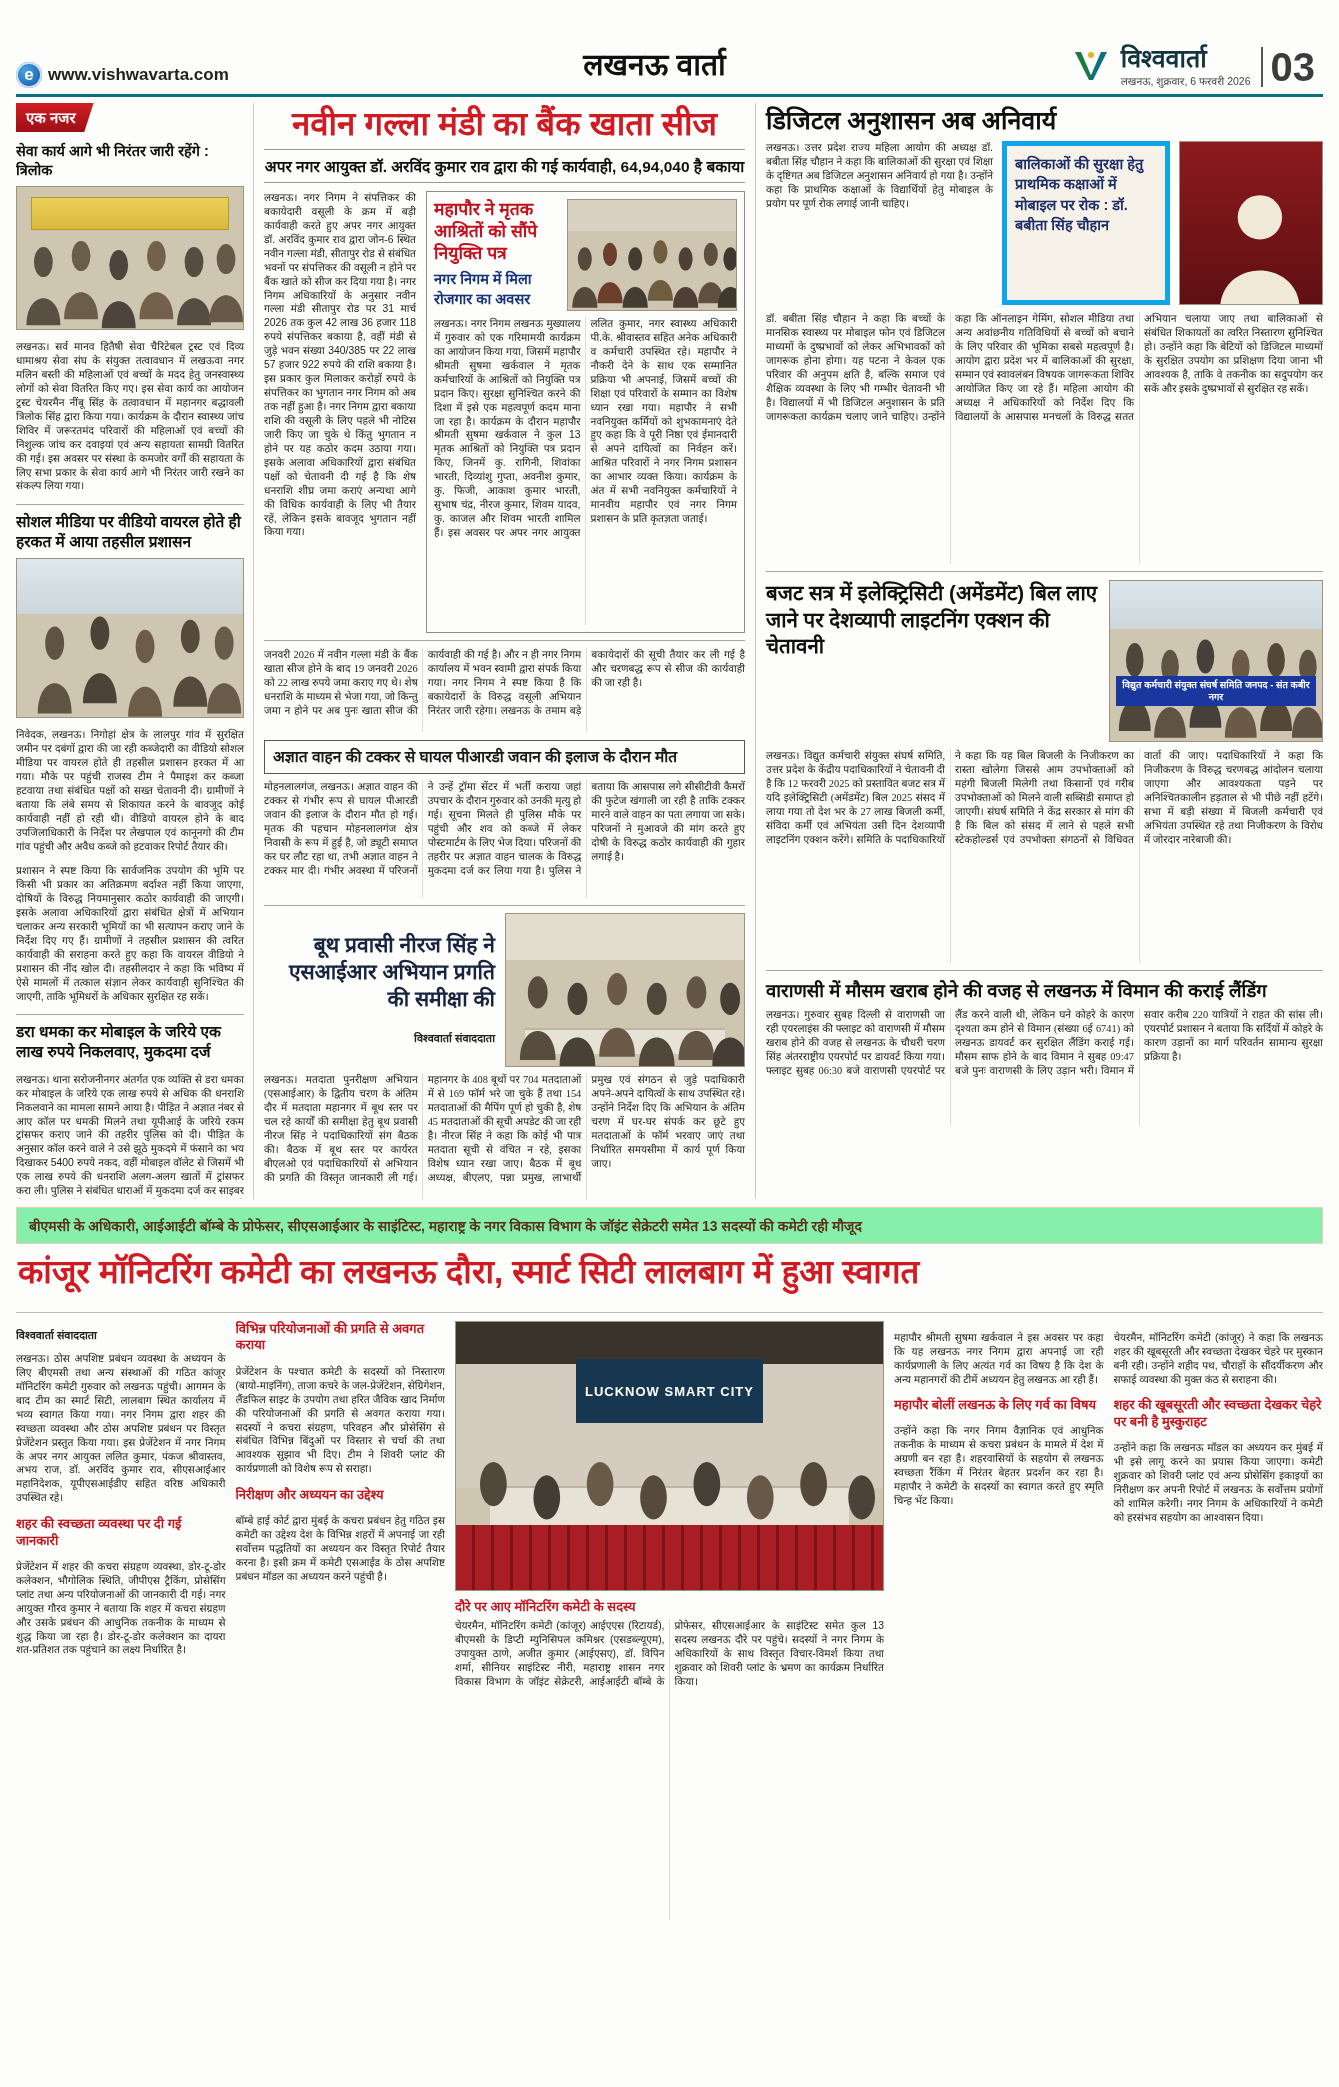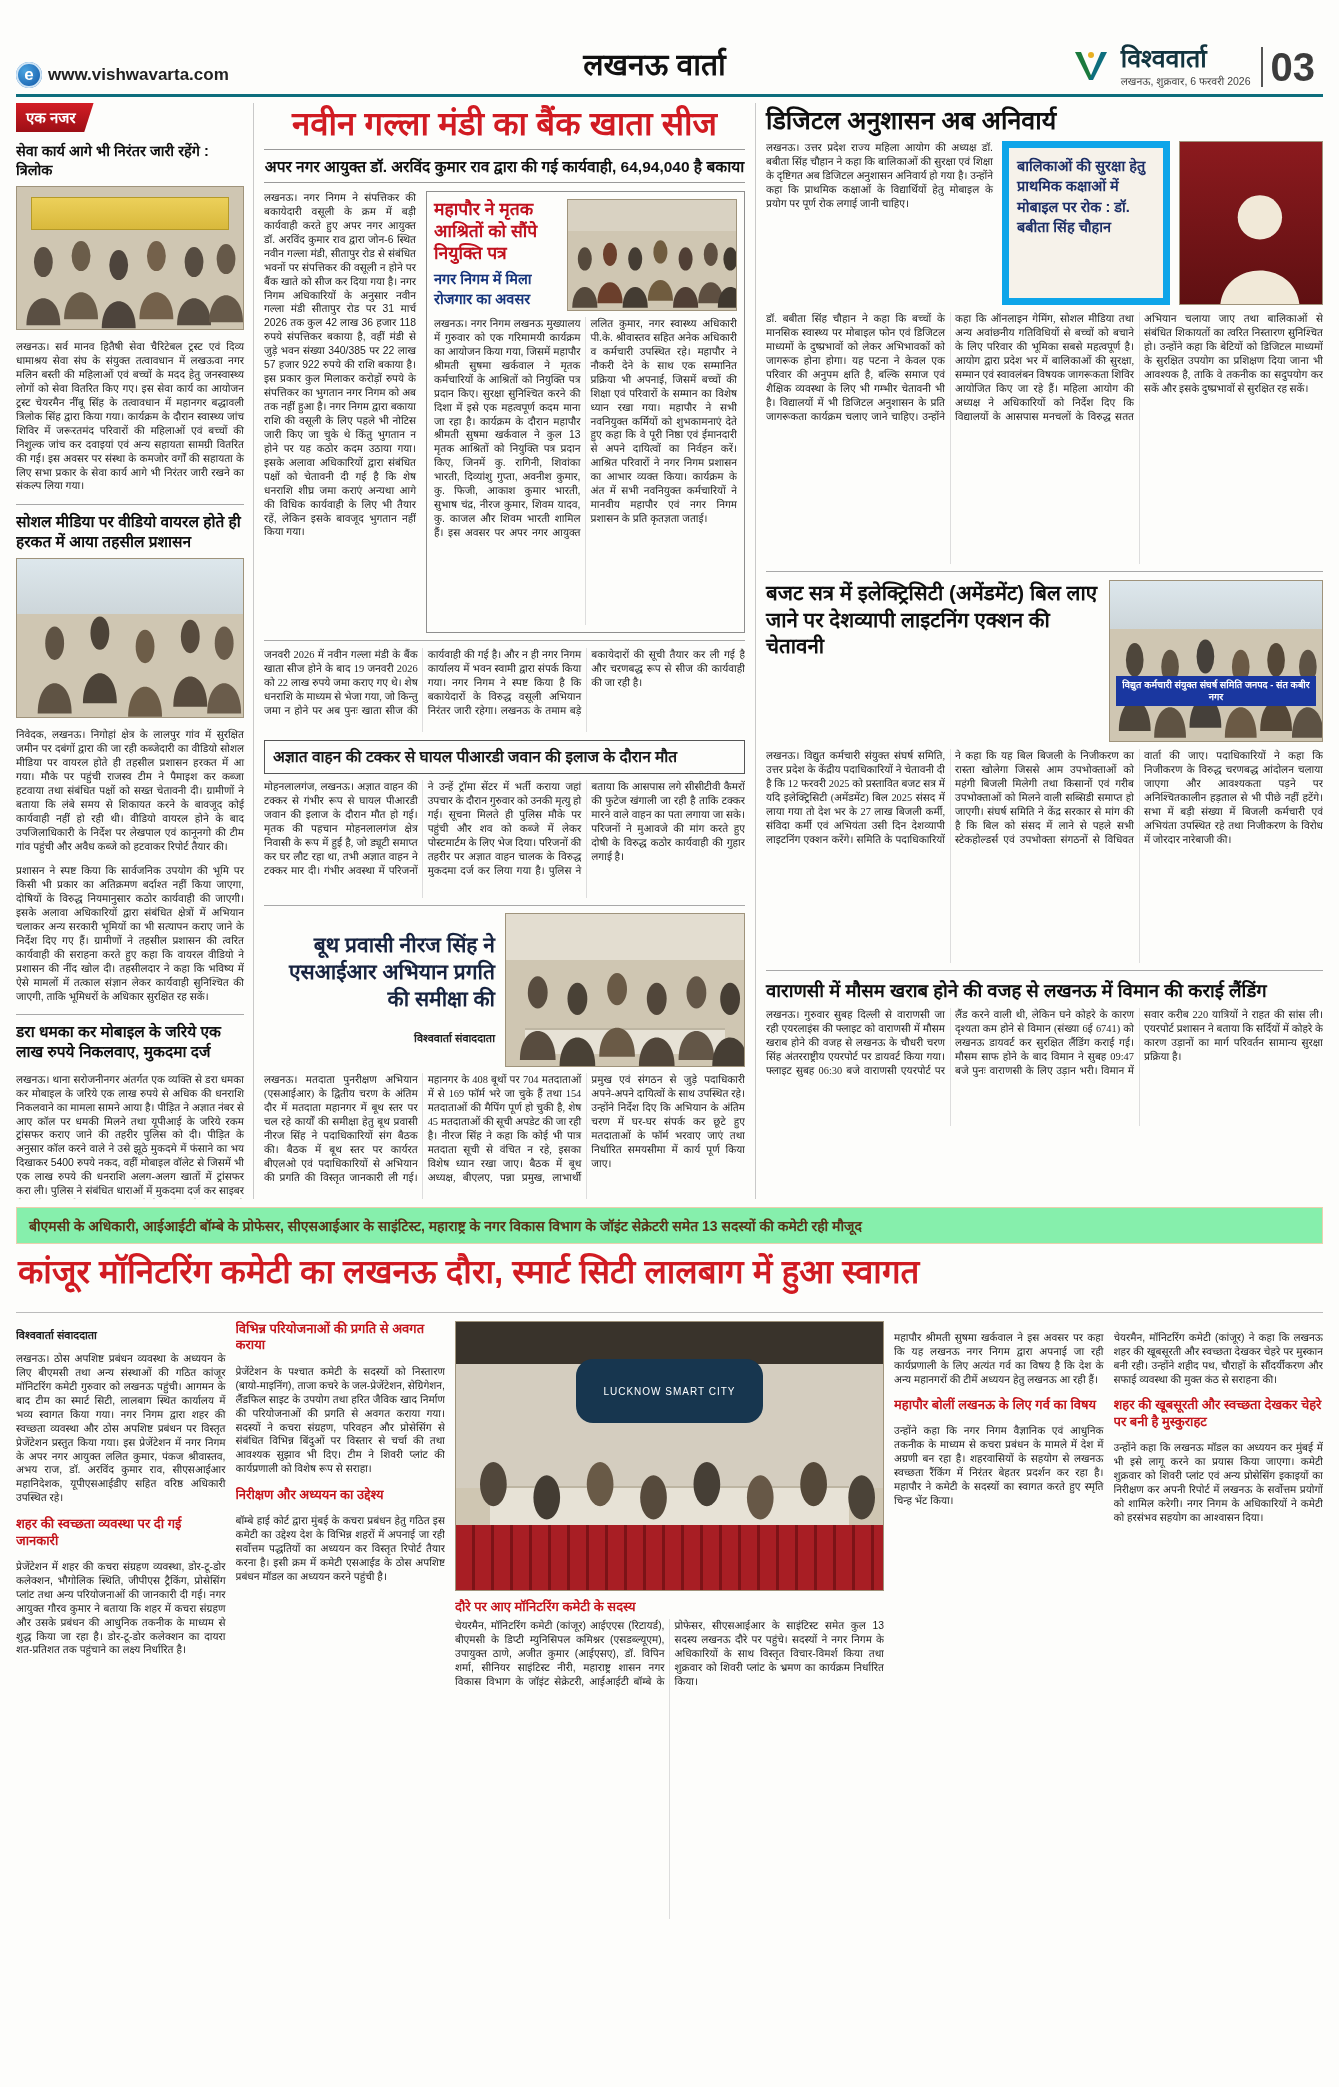--- a/index.html
+++ b/index.html
@@ -35,41 +35,41 @@
   .lh1{font-size:14.5px;font-weight:bold;margin:4px 0 6px;line-height:1.3;color:#101010;}
   .lh2{font-size:15.5px;font-weight:bold;margin:6px 0;line-height:1.3;color:#101010;}
   
   .ph{position:relative;overflow:hidden;border:1px solid #9f937b;background:#cfc6b2;margin:4px 0 6px;}
   .ph svg.people{position:absolute;left:0;right:0;bottom:0;width:100%;height:72%;}
   .ph .sky{position:absolute;top:0;left:0;right:0;height:35%;background:linear-gradient(#dde7ec,#cdd6da);}
   .ph .banner-y{position:absolute;top:7%;left:6%;right:6%;height:22%;background:linear-gradient(#ecd05a,#d9b93c);border:1px solid #b59a28;}
   .ph .banner-blue{position:absolute;bottom:22%;left:3%;right:3%;background:#1a37a0;color:#fff;font-size:9.5px;font-weight:bold;
                    text-align:center;padding:3px 2px;line-height:1.25;}
   .ph .screen{position:absolute;top:14%;left:28%;width:44%;height:24%;background:#173című;background:#17364f;color:#fff;
-              display:flex;align-items:center;justify-content:center;font-size:10px;font-weight:normal;letter-spacing:1px;border-radius:17px;}
+              display:flex;align-items:center;justify-content:center;font-size:13px;font-weight:bold;letter-spacing:1px;}
   .ph .chairs{position:absolute;bottom:0;left:0;right:0;height:24%;background:repeating-linear-gradient(90deg,#a81e24 0 16px,#7c1317 16px 19px);}
   .ph .table{position:absolute;bottom:22%;left:8%;right:8%;height:12%;background:#e7e2d6;border-top:2px solid #bdb5a2;}
   
   .mainhead{font-size:33px;font-weight:bold;color:#d11b22;text-align:center;line-height:1.15;margin:2px 0 6px;}
   .mainsub{font-size:15.5px;font-weight:bold;color:#111;text-align:center;border-top:1px solid #999;border-bottom:1px solid #999;
            padding:5px 0;margin-bottom:8px;}
   .centerrow{display:flex;gap:10px;}
   .mainlead{width:152px;flex:none;}
   .box{border:1px solid #8e8e8e;padding:7px;box-sizing:border-box;}
   .mayor-head1{color:#c1121f;font-weight:bold;font-size:17.5px;line-height:1.25;}
   .mayor-head2{color:#16347c;font-weight:bold;font-size:14.5px;margin-top:3px;}
   .mayor-top{display:flex;gap:8px;margin-bottom:6px;}
   .prdbox{border:1.5px solid #555;padding:6px 8px;font-size:15.5px;font-weight:bold;line-height:1.3;margin:8px 0 6px;}
   .booth-top{display:flex;gap:10px;margin-top:4px;}
   .booth-head{font-size:21px;font-weight:bold;color:#17233f;line-height:1.3;}
   .byline{font-weight:bold;font-size:11px;margin:6px 0 4px;color:#222;}
   
   .dig-head{font-size:25px;font-weight:bold;color:#101010;line-height:1.2;margin:2px 0 6px;}
   .dig-top{display:flex;gap:9px;}
-  .quotebox{width:168px;flex:none;border:7px solid #0ea5e9;background:#f6f2ea;padding:8px;font-size:14.5px;font-weight:bold;
+  .quotebox{width:168px;flex:none;border:5px solid #0ea5e9;background:#f6f2ea;padding:8px;font-size:14.5px;font-weight:bold;
             color:#1d2e66;line-height:1.4;box-sizing:border-box;}
   .pow-top{display:flex;gap:9px;margin-top:8px;}
   .pow-head{font-size:20.5px;font-weight:bold;color:#101010;line-height:1.3;}
   .fl-head{font-size:18.5px;font-weight:bold;color:#101010;line-height:1.3;margin:8px 0 5px;}
   
   .kicker{background:#86efac;color:#5a3317;font-size:14px;font-weight:bold;padding:8px 12px;margin-top:8px;border:1px solid #eccfae;}
   .bot-head{font-size:33px;font-weight:bold;color:#d11b22;margin:8px 2px 20px;line-height:1.2;}
   .bot-grid{display:grid;grid-template-columns:repeat(6,1fr);gap:10px;border-top:1px solid #bbb;padding-top:8px;height:648px;overflow:hidden;}
   .bot-col{overflow:hidden;}
   .bot-sub{color:#c4161c;font-weight:bold;font-size:13px;line-height:1.3;margin:8px 0 4px;}

